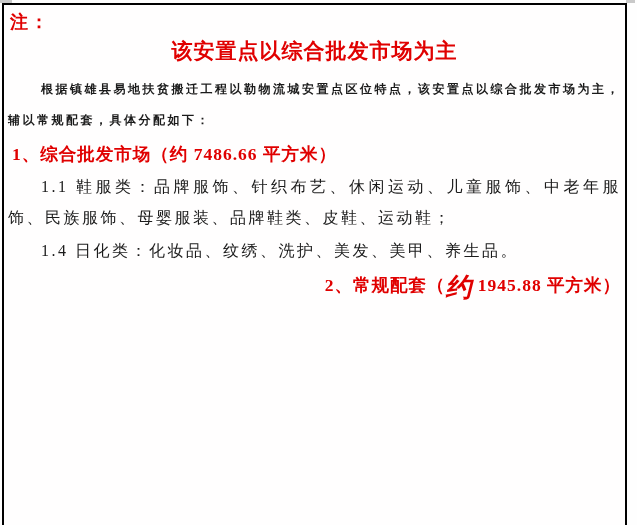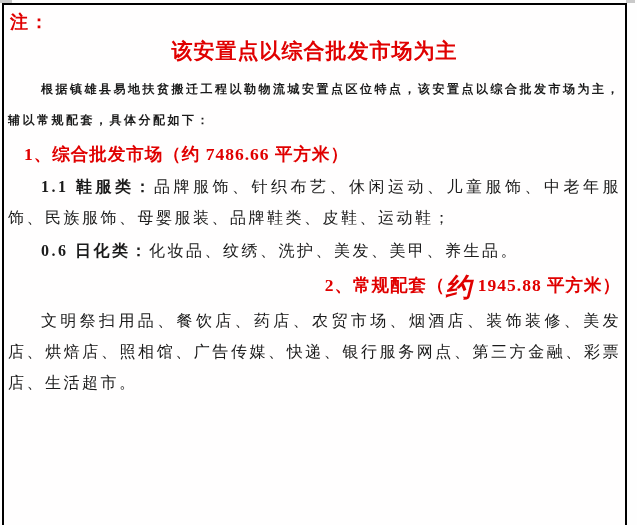--- a/index.html
+++ b/index.html
@@ -55,21 +55,21 @@
   .intro {
     margin: 9px 0 3px 0;
     font-size: 12px;
     line-height: 31px;
     font-weight: bold;
     letter-spacing: 2.5px;
     text-indent: 33px;
     text-align: justify;
   }
   .red-heading {
-    margin: 5px 0 0 16px;
+    margin: 5px 0 0 4px;
     font-size: 17.5px;
     line-height: 27px;
     font-weight: bold;
     color: #e00000;
     letter-spacing: 1px;
   }
   .red-heading.second { line-height: 28px; text-align: right; }
   .kai {
     display: inline-block;
     font-size: 26px;
@@ -80,21 +80,21 @@
   }
   .item {
     margin: 3px 0 0 0;
     font-size: 16px;
     line-height: 31px;
     letter-spacing: 2.5px;
     text-indent: 33px;
     text-align: justify;
   }
   .item + .item { margin-top: 2px; }
-  .item-label { font-weight: bold; margin-top: 24px; }
+  .item-label { font-weight: normal; margin-top: 24px; }
   .plain-par {
     margin: 5px 0 0 0;
     font-size: 16px;
     line-height: 31px;
     letter-spacing: 2.5px;
     text-indent: 33px;
     text-align: justify;
   }
 </style>
 </head>
@@ -111,20 +111,19 @@
     <h1 class="title">该安置点以综合批发市场为主</h1>
 
     <p class="intro">根据镇雄县易地扶贫搬迁工程以勒物流城安置点区位特点，该安置点以综合批发市场为主，辅以常规配套，具体分配如下：</p>
 
     <h2 class="red-heading">1、综合批发市场（约 7486.66 平方米）</h2>
 
     <p class="item"><span class="item-label">1.1 鞋服类：</span><span>品牌服饰、针织布艺、休闲运动、儿童服饰、中老年服饰、民族服饰、母婴服装、品牌鞋类、皮鞋、运动鞋；</span></p>
 
 
 
-    <p class="item"><span class="item-label">0.6 日化类：</span><span>化妆品、纹绣、洗护、美发、美甲、养生品。</span></p>
+    <p class="item"><span class="item-label">1.4 日化类：</span><span>化妆品、纹绣、洗护、美发、美甲、养生品。</span></p>
 
     <h2 class="red-heading second"><span>2、常规配套（</span><span class="kai">约</span><span> 1945.88 平方米）</span></h2>
 
-    <p class="plain-par">文明祭扫用品、餐饮店、药店、农贸市场、烟酒店、装饰装修、美发店、烘焙店、照相馆、广告传媒、快递、银行服务网点、第三方金融、彩票店、生活超市。</p>
 
   </div>
 </div>
 
 </body></html>

